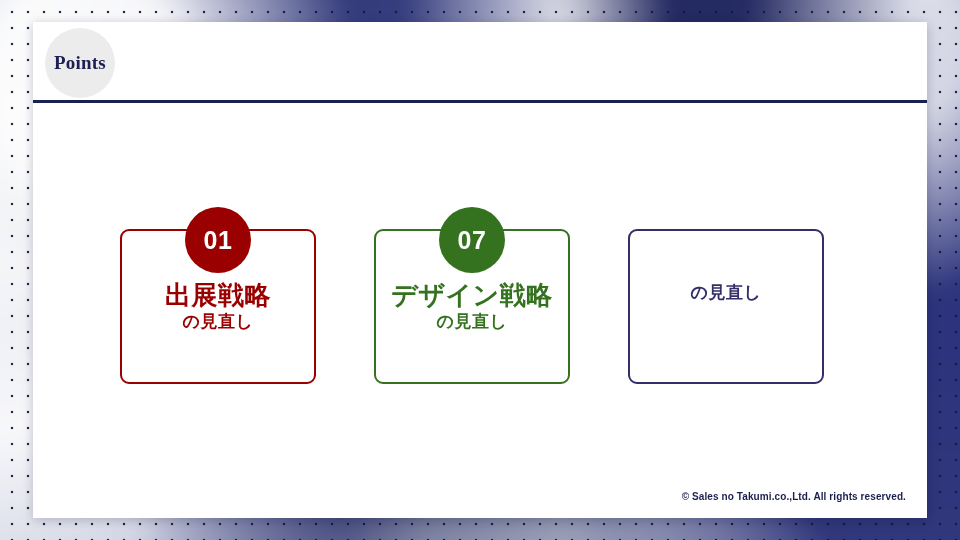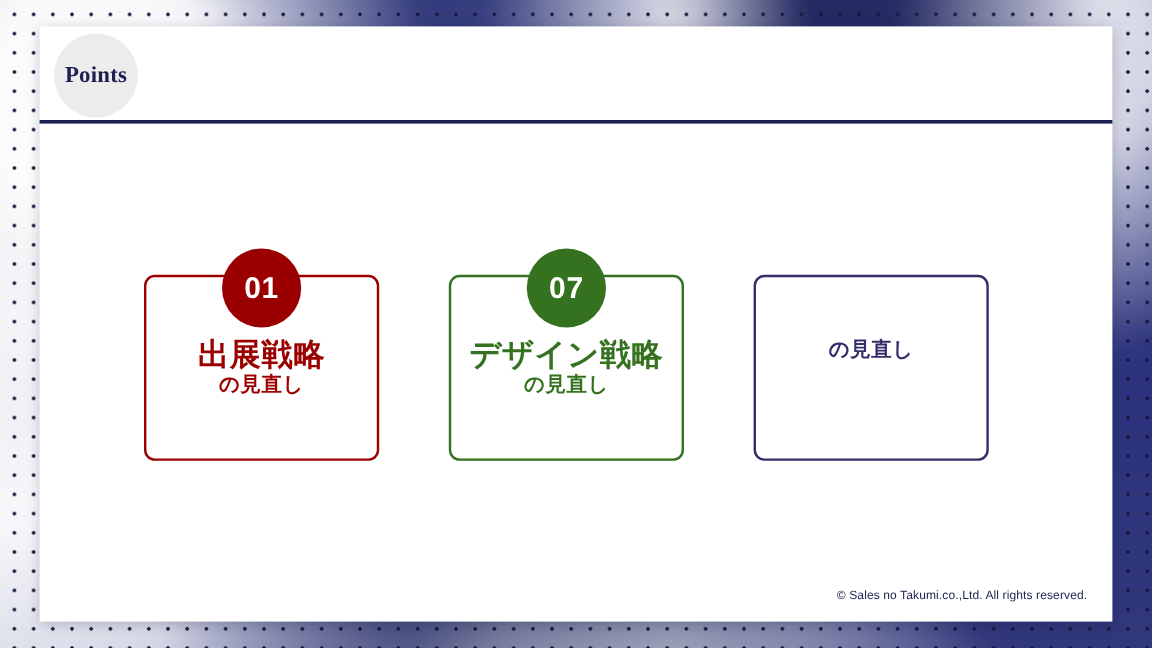--- a/index.html
+++ b/index.html
@@ -184,21 +184,21 @@
     letter-spacing: 0.5px;
     line-height: 1.1;
   }
 
   
   .footer {
     position: absolute;
     right: 21px;
     bottom: 16px;
     font-size: 10px;
-    font-weight: 400;
+    font-weight: 700;
     color: #1b2050;
     letter-spacing: 0.1px;
     white-space: nowrap;
   }
 </style>
 </head>
 <body>
 
 <div id="slide">
 

